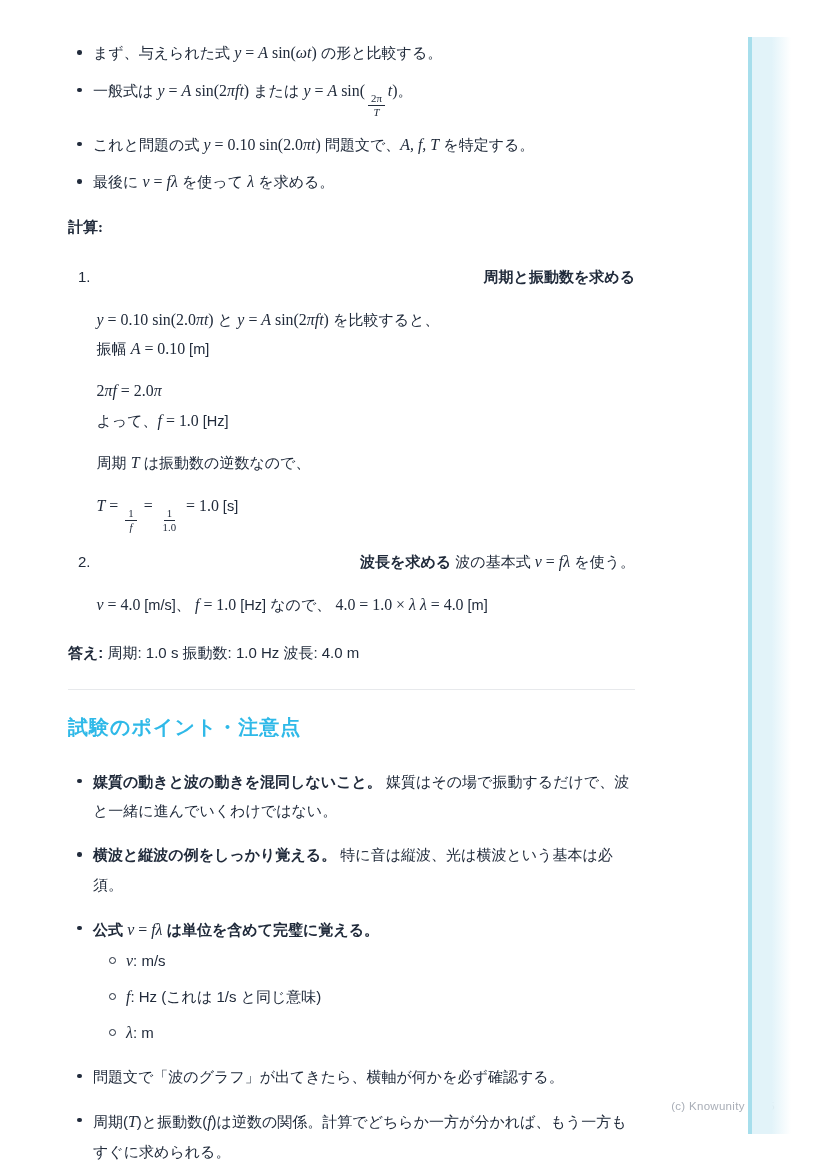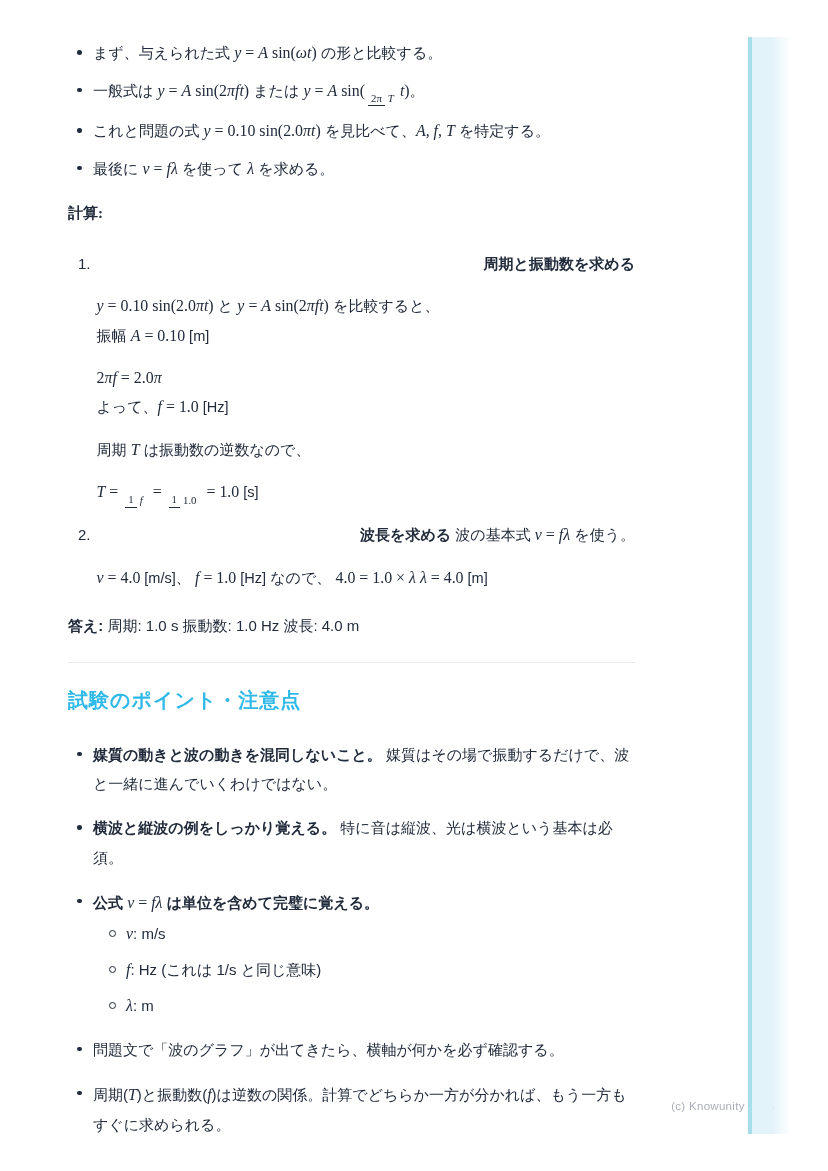--- a/index.html
+++ b/index.html
@@ -52,21 +52,21 @@
   ul.subs{list-style:none;margin:3px 0 0 0;padding:0 0 0 9px;}
   ul.subs>li{position:relative;padding-left:24px;margin-bottom:10px;line-height:1.65;}
   ul.subs>li::before{content:"";position:absolute;left:7px;top:9px;width:5px;height:5px;border-radius:50%;border:1.2px solid var(--text);background:transparent;}
   ul.subs>li:last-child{margin-bottom:14px;}
 
   
   .seg-b{font-weight:700;}
   .seg-m{font-family:"Liberation Serif","DejaVu Serif",serif;font-style:italic;font-size:1.06em;}
   .seg-r{font-family:"Liberation Serif","DejaVu Serif",serif;font-size:1.06em;}
   .seg-u{font-size:0.97em;}
-  .frac{display:inline-flex;flex-direction:row;align-items:center;vertical-align:-0.55em;
+  .frac{display:inline-flex;flex-direction:column;align-items:center;vertical-align:-0.55em;
         font-family:"Liberation Serif","DejaVu Serif",serif;font-size:0.72em;line-height:1.25;margin:0 3px;}
   .frac .fnum{padding:0 3px;border-bottom:1px solid currentColor;}
   .frac .fden{padding:0 3px;}
   .frac .it{font-style:italic;}
 
   .footer{position:absolute;top:1100px;right:53px;font-size:11.5px;color:var(--footer_text);letter-spacing:0.3px;}
 
   .scroll-indicator{
     position:absolute;left:748px;top:37px;width:43px;height:1097px;
     border-left:4px solid var(--bar_line);
@@ -77,21 +77,21 @@
 <body>
 
 <main class="content">
 
   <ul class="intro">
     <li><span class="seg-t">まず、与えられた式 </span><span class="seg-m">y</span><span class="seg-r"> = </span><span class="seg-m">A</span><span class="seg-r"> sin(</span><span class="seg-m">ωt</span><span class="seg-r">)</span><span class="seg-t"> の形と比較する。</span></li>
     <li><span class="seg-t">一般式は </span><span class="seg-m">y</span><span class="seg-r"> = </span><span class="seg-m">A</span><span class="seg-r"> sin(2</span><span class="seg-m">πft</span><span class="seg-r">)</span><span class="seg-t"> または </span><span class="seg-m">y</span><span class="seg-r"> = </span><span class="seg-m">A</span><span class="seg-r"> sin(</span><span class="frac">
           <span class="fnum">2π</span>
           <span class="fden it">T</span>
         </span><span class="seg-m">t</span><span class="seg-r">)</span><span class="seg-t">。</span></li>
-    <li><span class="seg-t">これと問題の式 </span><span class="seg-m">y</span><span class="seg-r"> = 0.10 sin(2.0</span><span class="seg-m">πt</span><span class="seg-r">)</span><span class="seg-t"> を見比べて、</span><span class="seg-m">A, f, T</span><span class="seg-t"> を特定する。</span></li>
+    <li><span class="seg-t">これと問題の式 </span><span class="seg-m">y</span><span class="seg-r"> = 0.10 sin(2.0</span><span class="seg-m">πt</span><span class="seg-r">)</span><span class="seg-t"> 問題文で、</span><span class="seg-m">A, f, T</span><span class="seg-t"> を特定する。</span></li>
     <li><span class="seg-t">最後に </span><span class="seg-m">v</span><span class="seg-r"> = </span><span class="seg-m">fλ</span><span class="seg-t"> を使って </span><span class="seg-m">λ</span><span class="seg-t"> を求める。</span></li>
   </ul>
 
   <p class="calc-label">計算:</p>
 
   <ol class="calc">
     <li>
       <span class="step-num">1.</span>
       <div class="step-body">
         <div class="step-title"><span class="seg-b">周期と振動数を求める</span></div>

